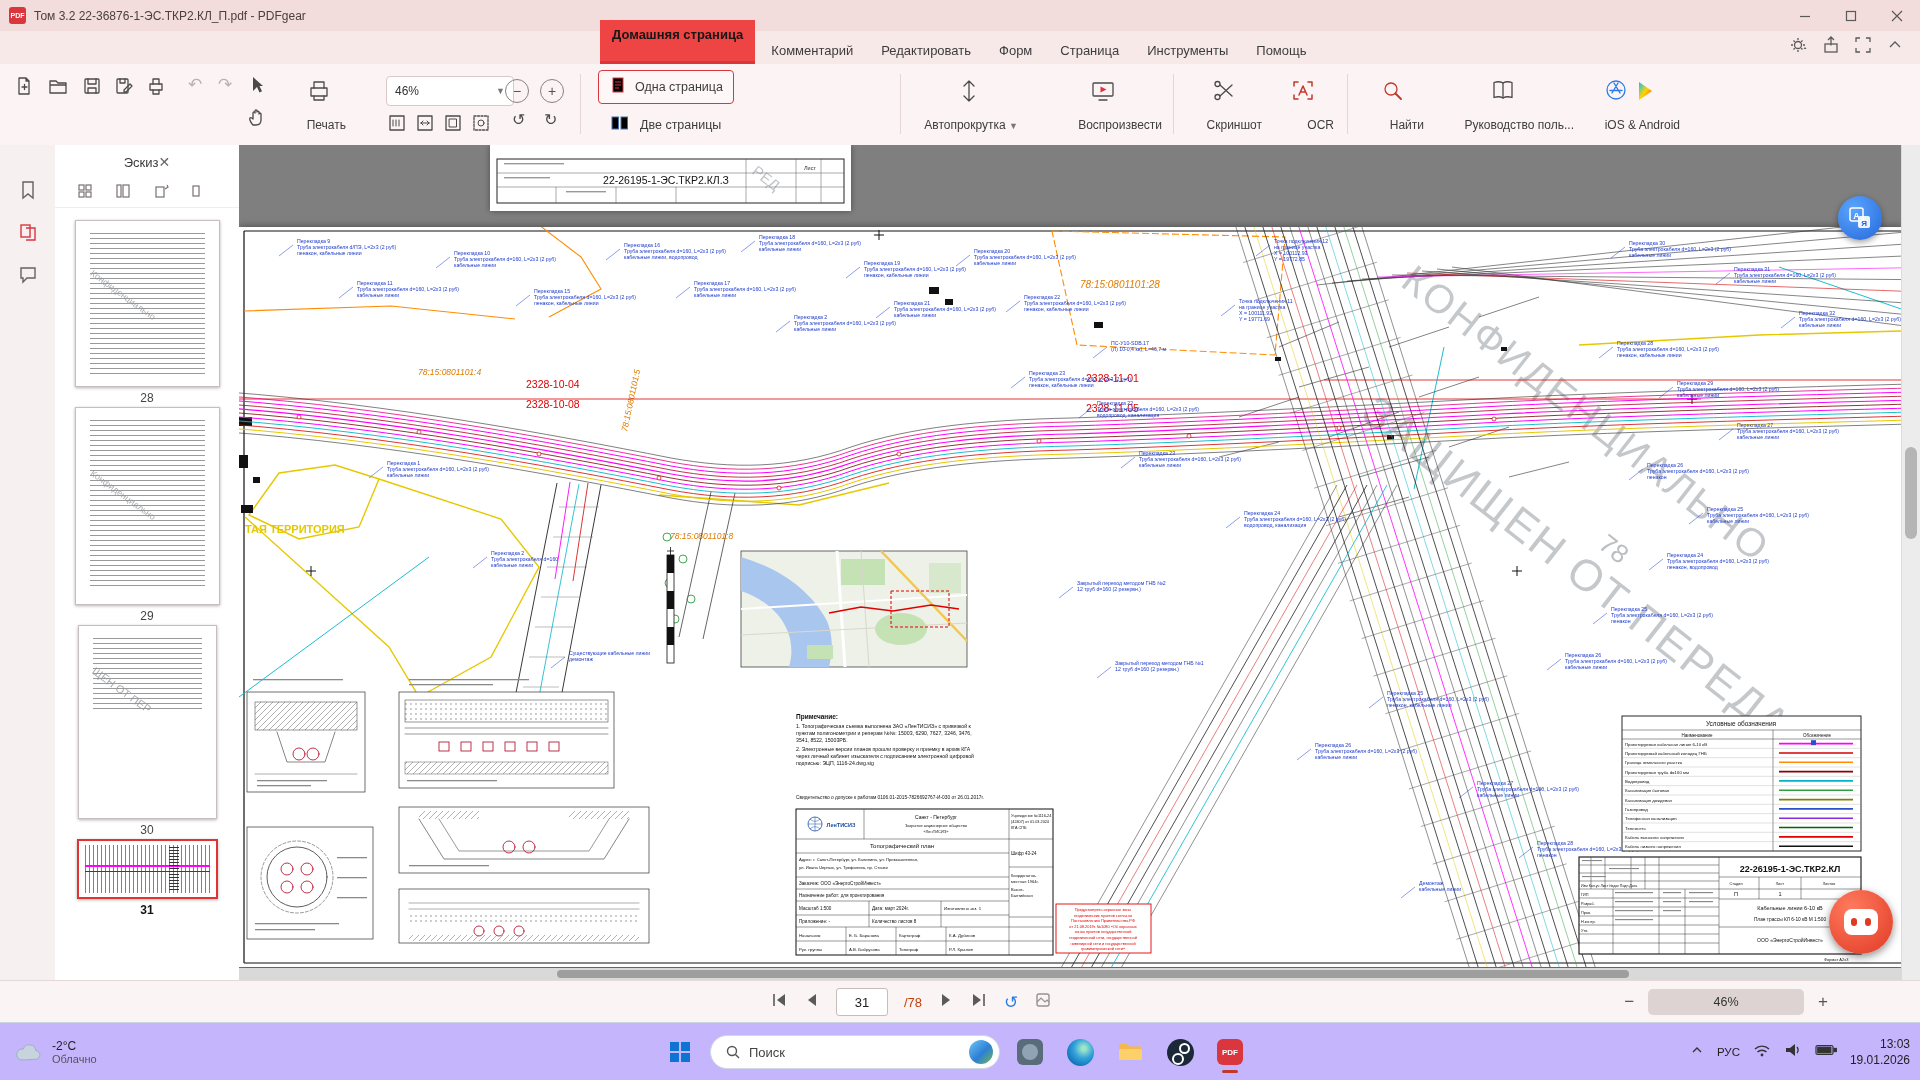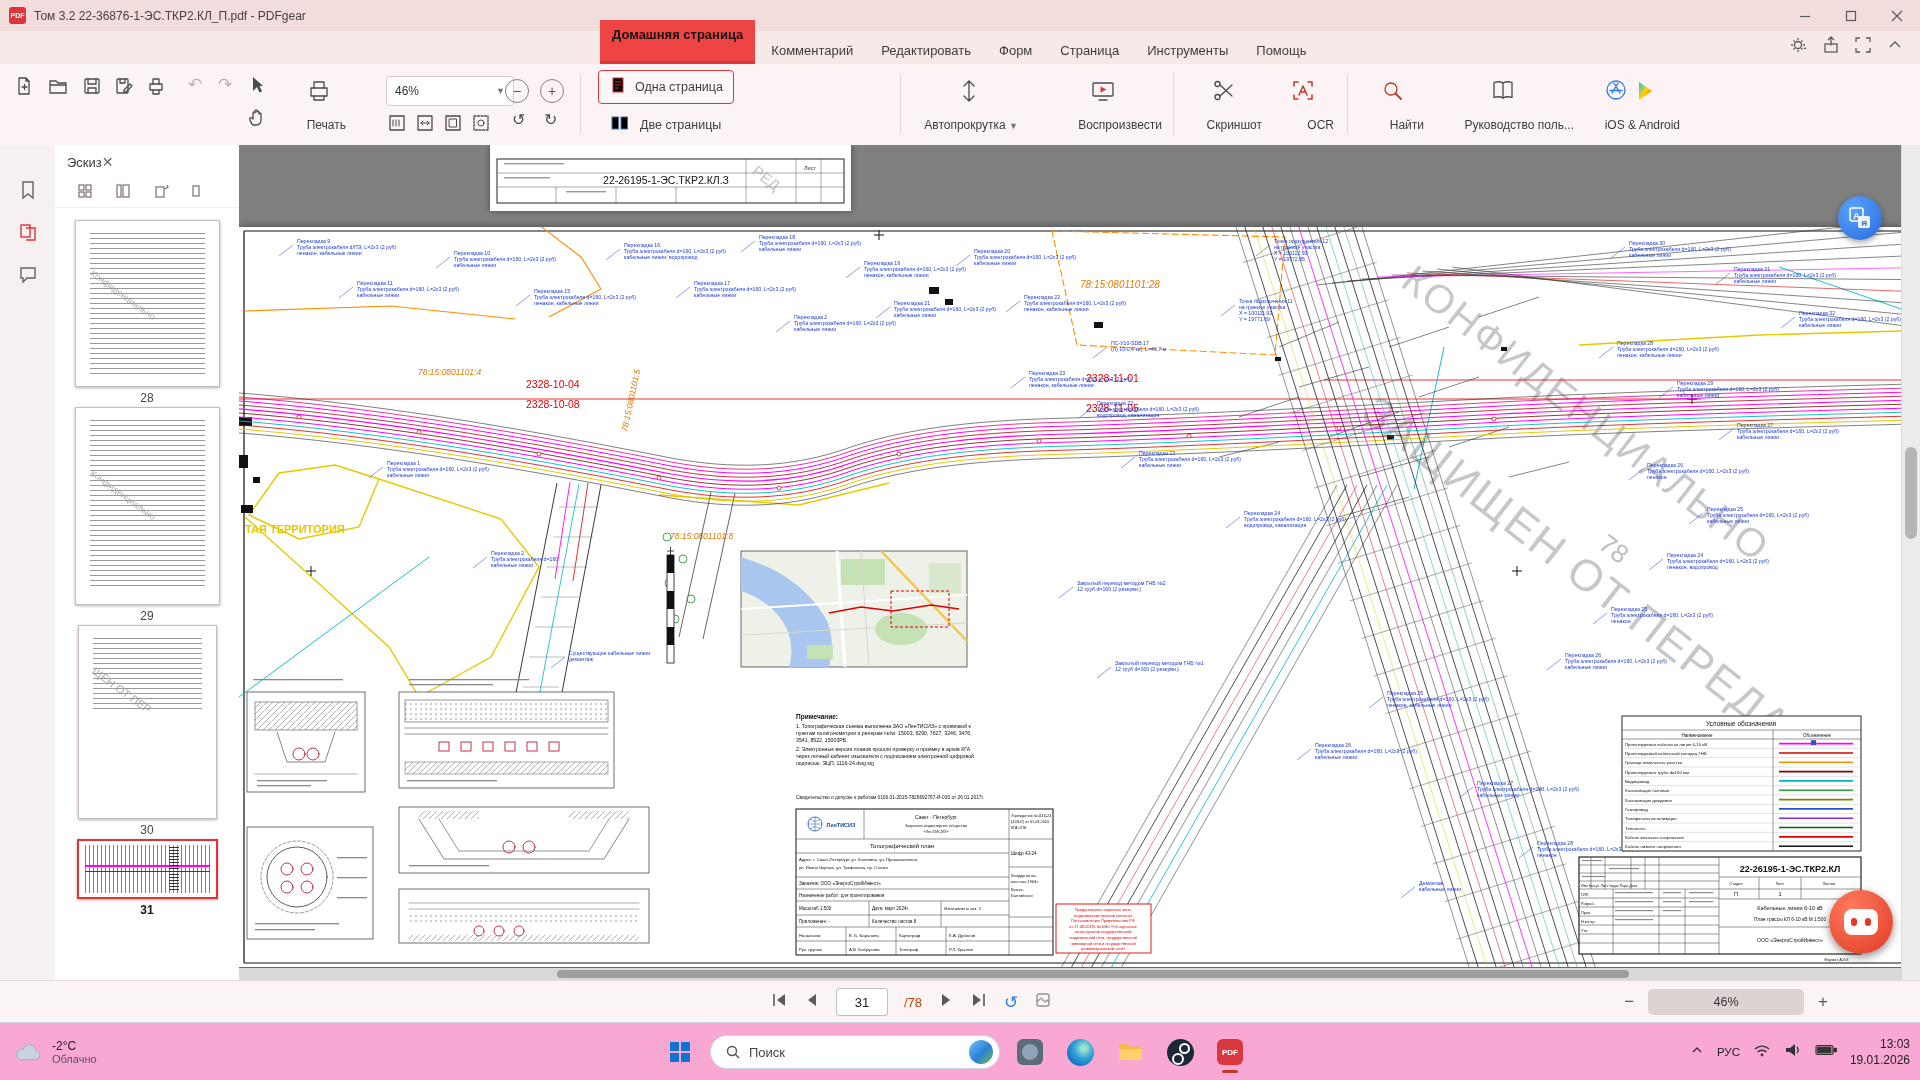--- a/index.html
+++ b/index.html
@@ -44,21 +44,21 @@
     border:1px solid #eec6c6;border-radius:6px;display:flex;flex-direction:column;align-items:center;justify-content:center;gap:8px}
   .btn-txt{font-size:12.5px;color:#3d3d3d;white-space:nowrap}
 
   
   #iconstrip{position:absolute;left:0;top:145px;width:55px;height:835px;background:#f6f0f0;border-right:1px solid #e7dede}
   .strip-ic{width:55px;height:42px;display:flex;align-items:center;justify-content:center}
   .strip-ic svg{stroke:#6a6060;stroke-width:1.4;fill:none}
   .strip-ic.active svg{stroke:#d9363e}
   #thumb-panel{position:absolute;left:55px;top:145px;width:184px;height:835px;background:#ffffff;
     border-right:1px solid #d8d0d0;overflow:hidden}
-  #panel-head{height:34px;display:flex;align-items:center;justify-content:flex-start;padding:0 12px;font-size:13px;color:#3a3a3a}
+  #panel-head{height:34px;display:flex;align-items:center;justify-content:center;padding:0 12px;font-size:13px;color:#3a3a3a}
   #panel-tools{height:28px;display:flex;align-items:center;gap:22px;padding-left:22px;border-bottom:1px solid #eee}
   #panel-tools svg{stroke:#7a7070;stroke-width:1.2;fill:none}
   .thumbwrap{display:flex;flex-direction:column;align-items:center;margin-top:12px}
   .thumb{background:#fff;border:1px solid #c6bebe;box-shadow:0 1px 3px rgba(0,0,0,.3);position:relative;overflow:hidden}
   .thumb.sel{border:2px solid #e03434}
   .tlines{position:absolute;left:14px;right:14px;top:12px;
     background:repeating-linear-gradient(180deg,#9a9a9a 0 1px,transparent 1px 5px)}
   .twm{position:absolute;color:#8d9399;opacity:.75;font-size:9px;transform:rotate(36deg);white-space:nowrap;left:8px;top:42%}
   .tlabel2{font-size:12px;color:#444;margin:4px 0 2px}
   .tlabel2.cur{font-weight:bold;color:#111}
@@ -89,21 +89,21 @@
   #nav-center{position:absolute;left:770px;top:0;height:42px;display:flex;align-items:center;gap:16px}
   #nav-center svg{fill:#5a5a5a}
   #page-input{width:46px;height:24px;border:1px solid #c8bcbc;border-radius:3px;text-align:center;font-size:13px;color:#222;background:#fff}
   #page-total{font-size:13px;color:#c2410c}
   .navglyph{font-size:17px;color:#2b7de9}
   #nav-zoom{position:absolute;right:92px;top:0;height:42px;display:flex;align-items:center;gap:14px}
   #zoom-pill{width:156px;height:26px;background:#ddd3d3;border-radius:5px;display:flex;align-items:center;justify-content:center;font-size:12.5px;color:#333}
   .zbtn{font-size:17px;color:#555}
 
   
-  #taskbar{position:absolute;left:0;top:1022px;width:1920px;height:58px;background:#f9a8d4;border-top:1px solid #ccd6e0}
+  #taskbar{position:absolute;left:0;top:1022px;width:1920px;height:58px;background:#c4b5fd;border-top:1px solid #ccd6e0}
   #tb-weather{position:absolute;left:14px;top:0;height:58px;display:flex;align-items:center;gap:8px}
   #tb-weather .t1{font-size:12px;color:#222}
   #tb-weather .t2{font-size:11px;color:#555}
   #tb-center{position:absolute;left:660px;top:0;height:58px;display:flex;align-items:center;gap:10px}
   .tb-app{width:40px;height:46px;display:flex;align-items:center;justify-content:center;border-radius:6px;position:relative}
   #search-pill{width:290px;height:34px;background:#fff;border:1px solid #cfd9e2;border-radius:17px;
     display:flex;align-items:center;padding:0 6px 0 14px;gap:8px;box-sizing:border-box}
   #search-pill span{font-size:13px;color:#444}
   #search-pic{margin-left:auto;width:24px;height:24px;border-radius:50%;background:linear-gradient(135deg,#6fc7f2,#2c7fd8 55%,#74b94e)}
   .runbar{position:absolute;bottom:2px;left:50%;transform:translateX(-50%);width:16px;height:3px;border-radius:2px;background:#c0392b}

